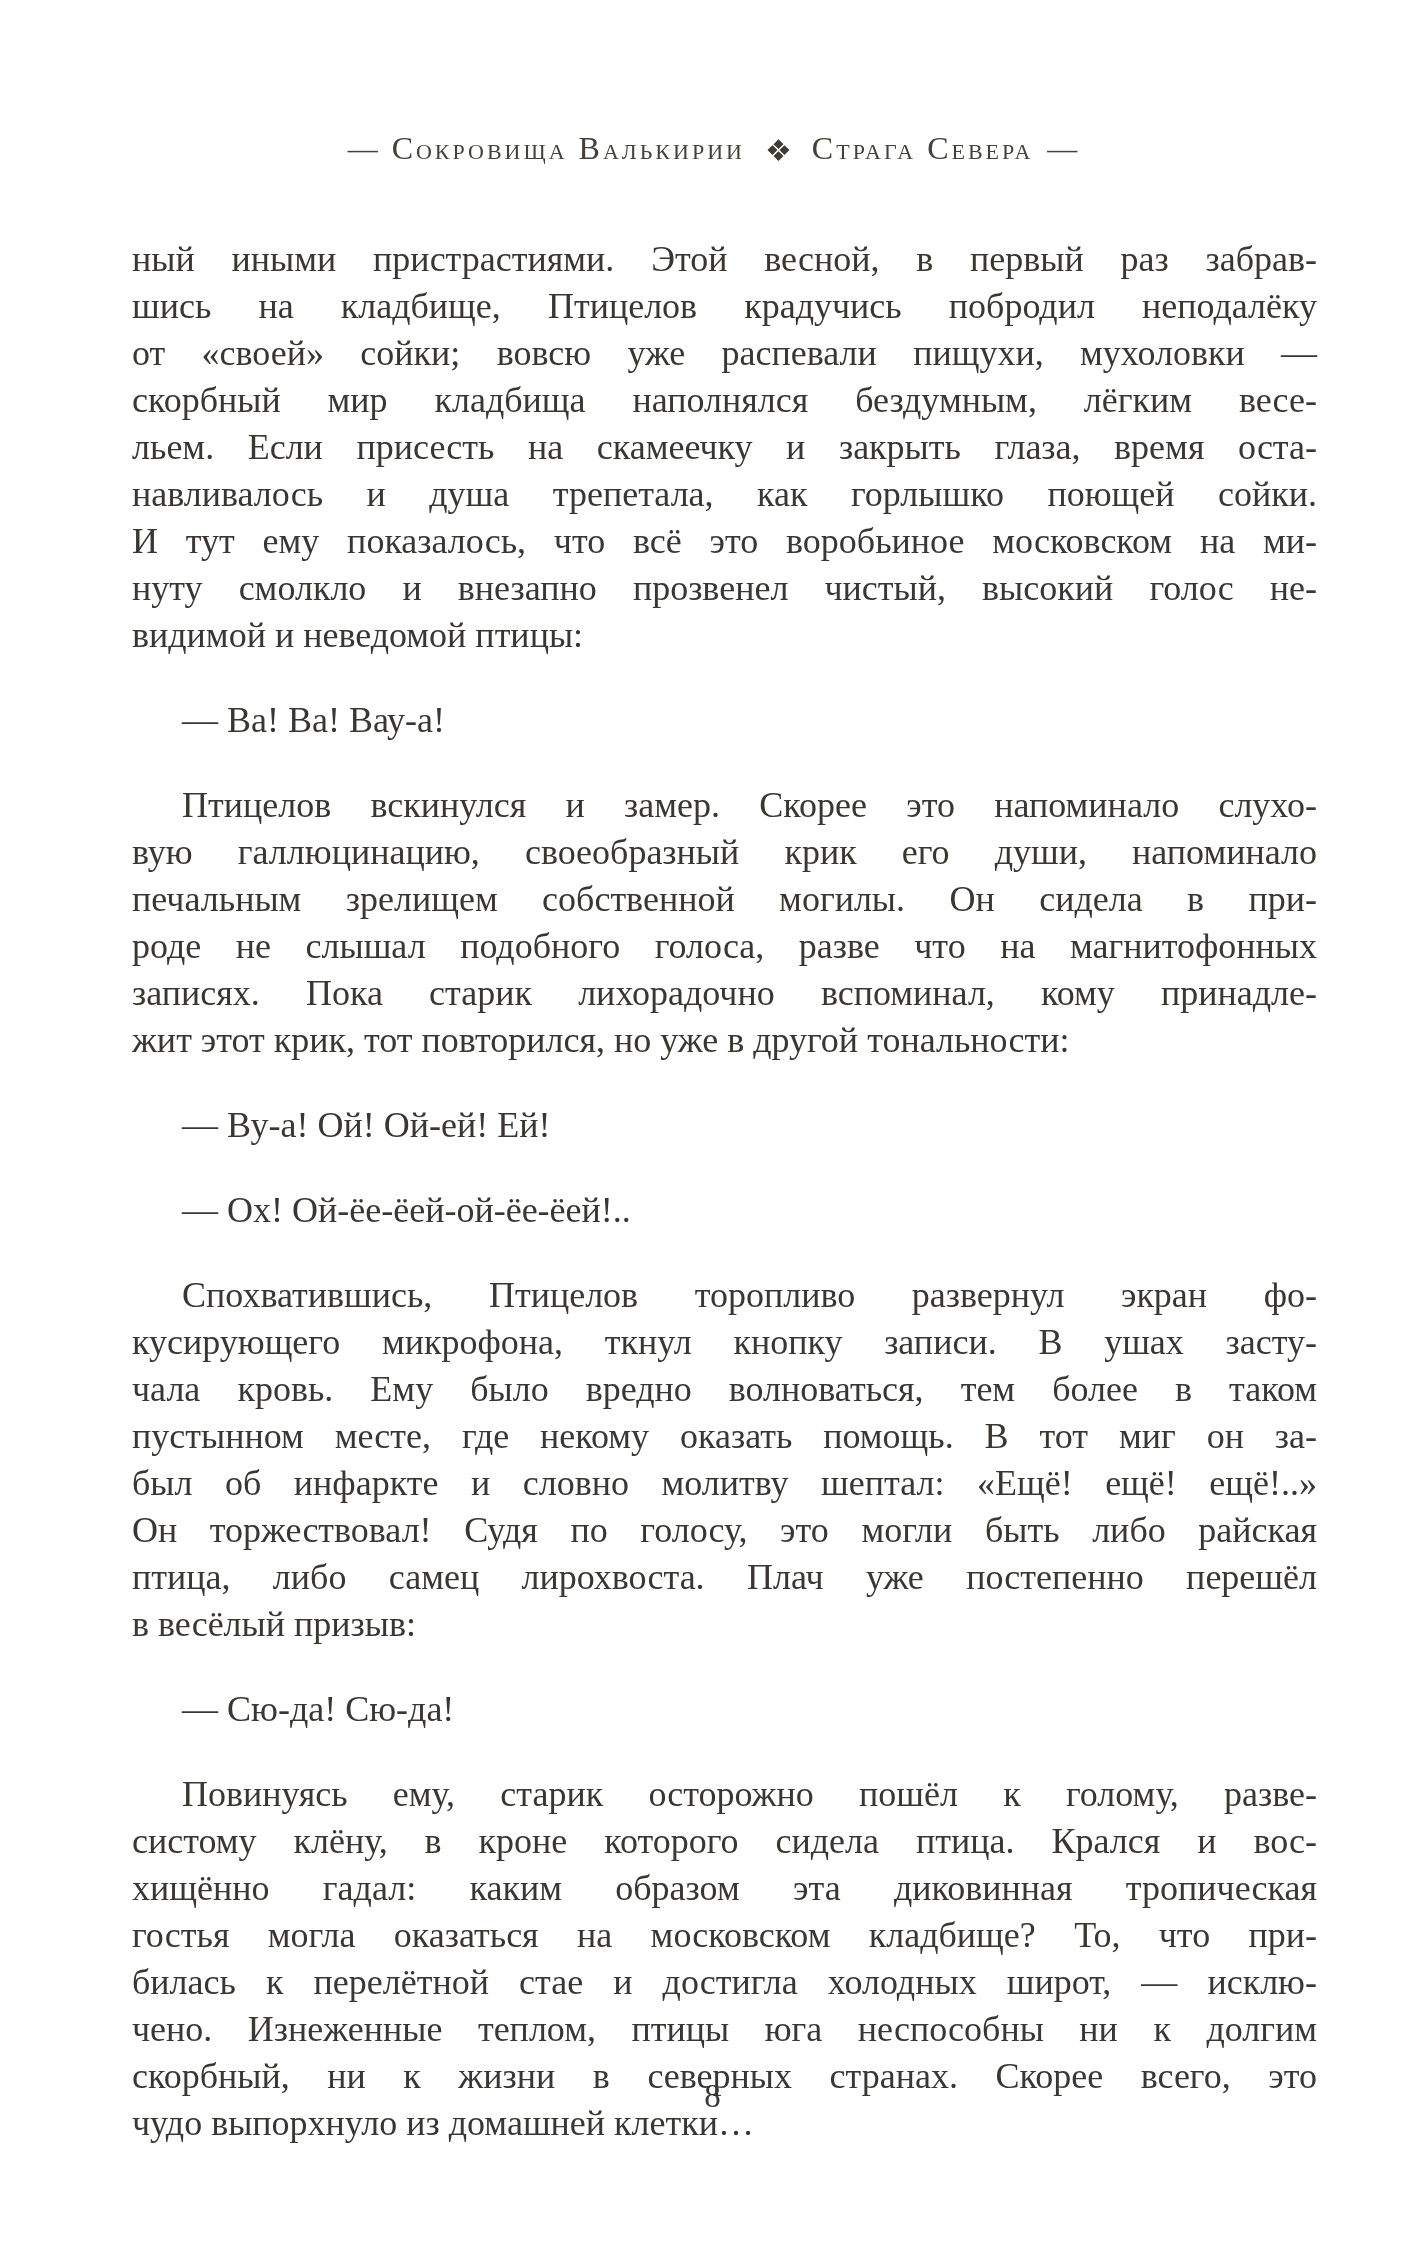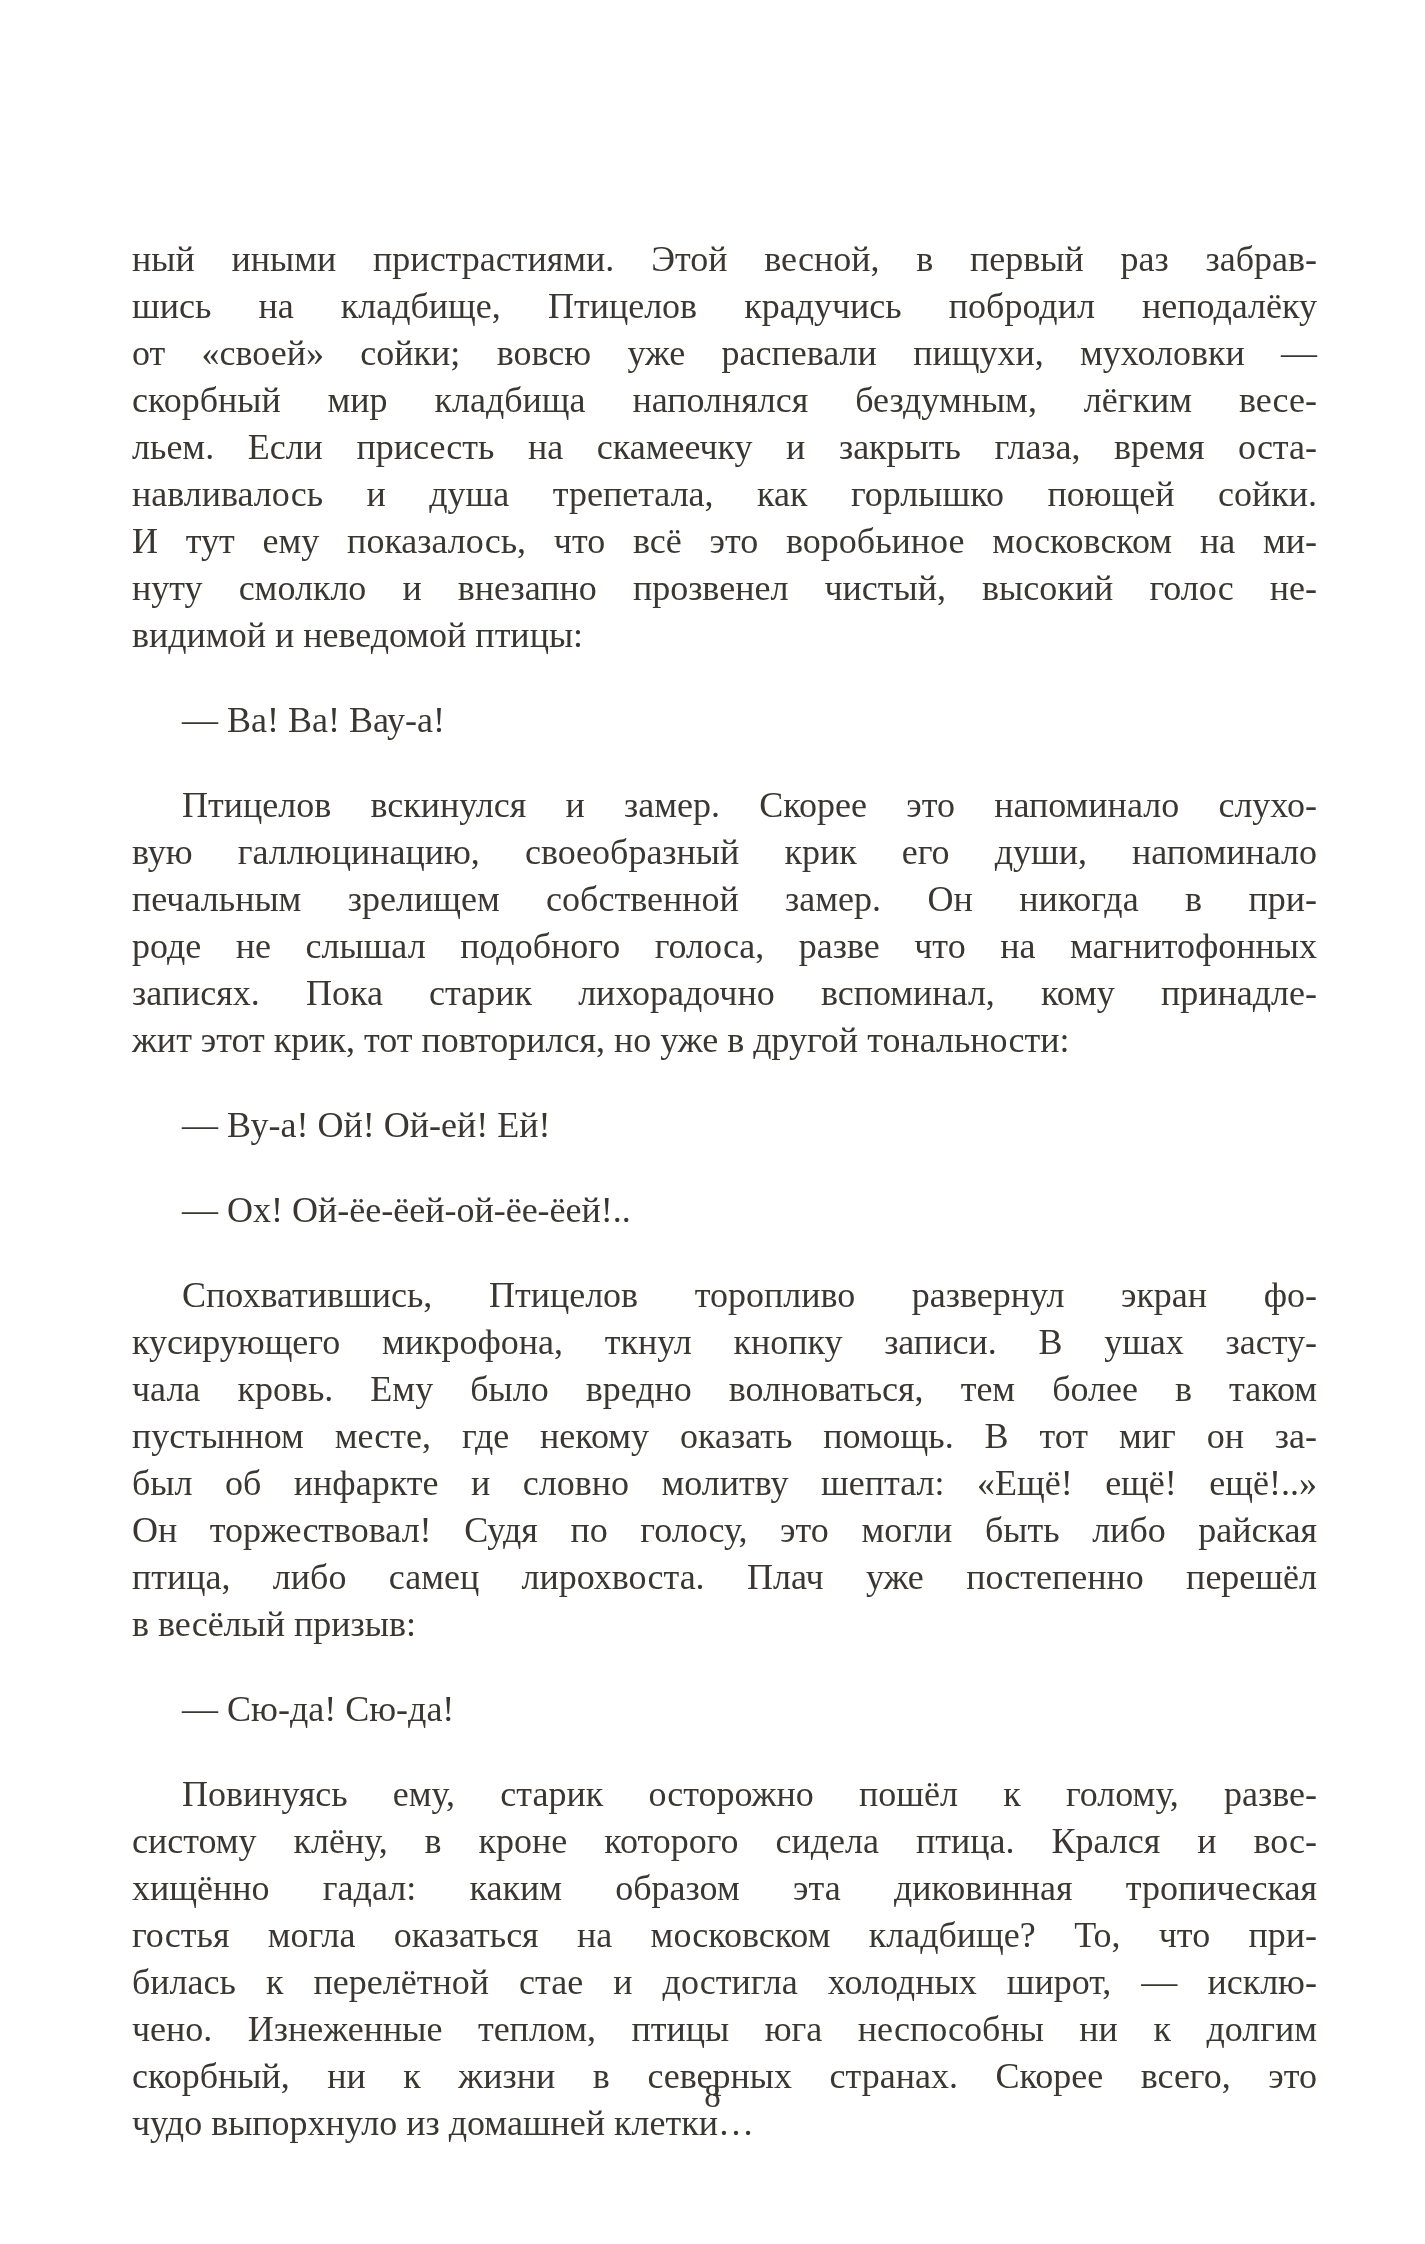--- a/index.html
+++ b/index.html
@@ -78,40 +78,43 @@
     text-align: center;
     font-size: 33px;
     color: #3a3632;
   }
 </style>
 </head>
 <body>
 
 <div class="page">
 
+  <div class="running-header">
+    <span class="dash">—</span><span class="smallcaps">Сокровища Валькирии</span><span class="ornament">❖</span><span class="smallcaps">Страга Севера</span><span class="dash">—</span>
+  </div>
 
   <div class="text-block">
       <div class="paragraph">
         <div class="line fill">ный иными пристрастиями. Этой весной, в первый раз забрав-</div>
         <div class="line fill">шись на кладбище, Птицелов крадучись побродил неподалёку</div>
         <div class="line fill">от «своей» сойки; вовсю уже распевали пищухи, мухоловки —</div>
         <div class="line fill">скорбный мир кладбища наполнялся бездумным, лёгким весе-</div>
         <div class="line fill">льем. Если присесть на скамеечку и закрыть глаза, время оста-</div>
         <div class="line fill">навливалось и душа трепетала, как горлышко поющей сойки.</div>
         <div class="line fill">И тут ему показалось, что всё это воробьиное московском на ми-</div>
         <div class="line fill">нуту смолкло и внезапно прозвенел чистый, высокий голос не-</div>
         <div class="line">видимой и неведомой птицы:</div>
       </div>
       <div class="paragraph">
         <div class="line indent">— Ва! Ва! Вау-а!</div>
       </div>
       <div class="paragraph">
         <div class="line fill indent">Птицелов вскинулся и замер. Скорее это напоминало слухо-</div>
         <div class="line fill">вую галлюцинацию, своеобразный крик его души, напоминало</div>
-        <div class="line fill">печальным зрелищем собственной замер. Он никогда в при-</div>
+        <div class="line fill">печальным зрелищем собственной могилы. Он сидела в при-</div>
         <div class="line fill">роде не слышал подобного голоса, разве что на магнитофонных</div>
         <div class="line fill">записях. Пока старик лихорадочно вспоминал, кому принадле-</div>
         <div class="line">жит этот крик, тот повторился, но уже в другой тональности:</div>
       </div>
       <div class="paragraph">
         <div class="line indent">— Ву-а! Ой! Ой-ей! Ей!</div>
       </div>
       <div class="paragraph">
         <div class="line indent">— Ох! Ой-ёе-ёей-ой-ёе-ёей!..</div>
       </div>

